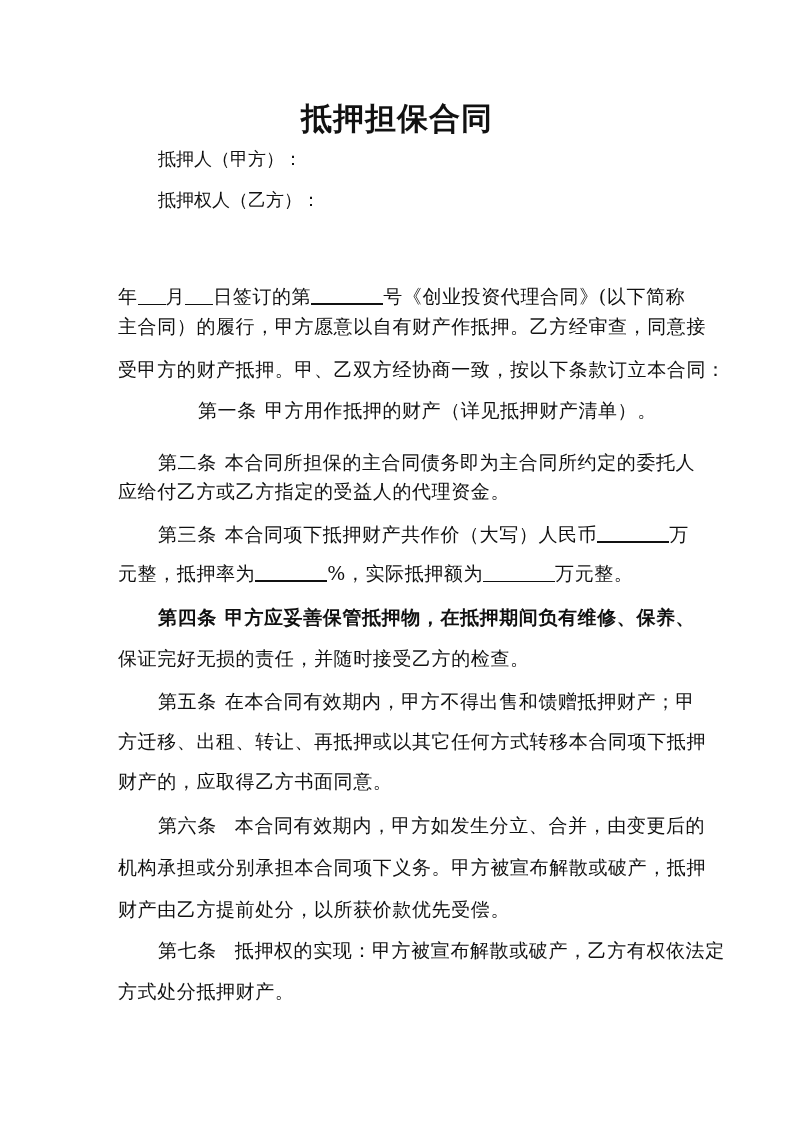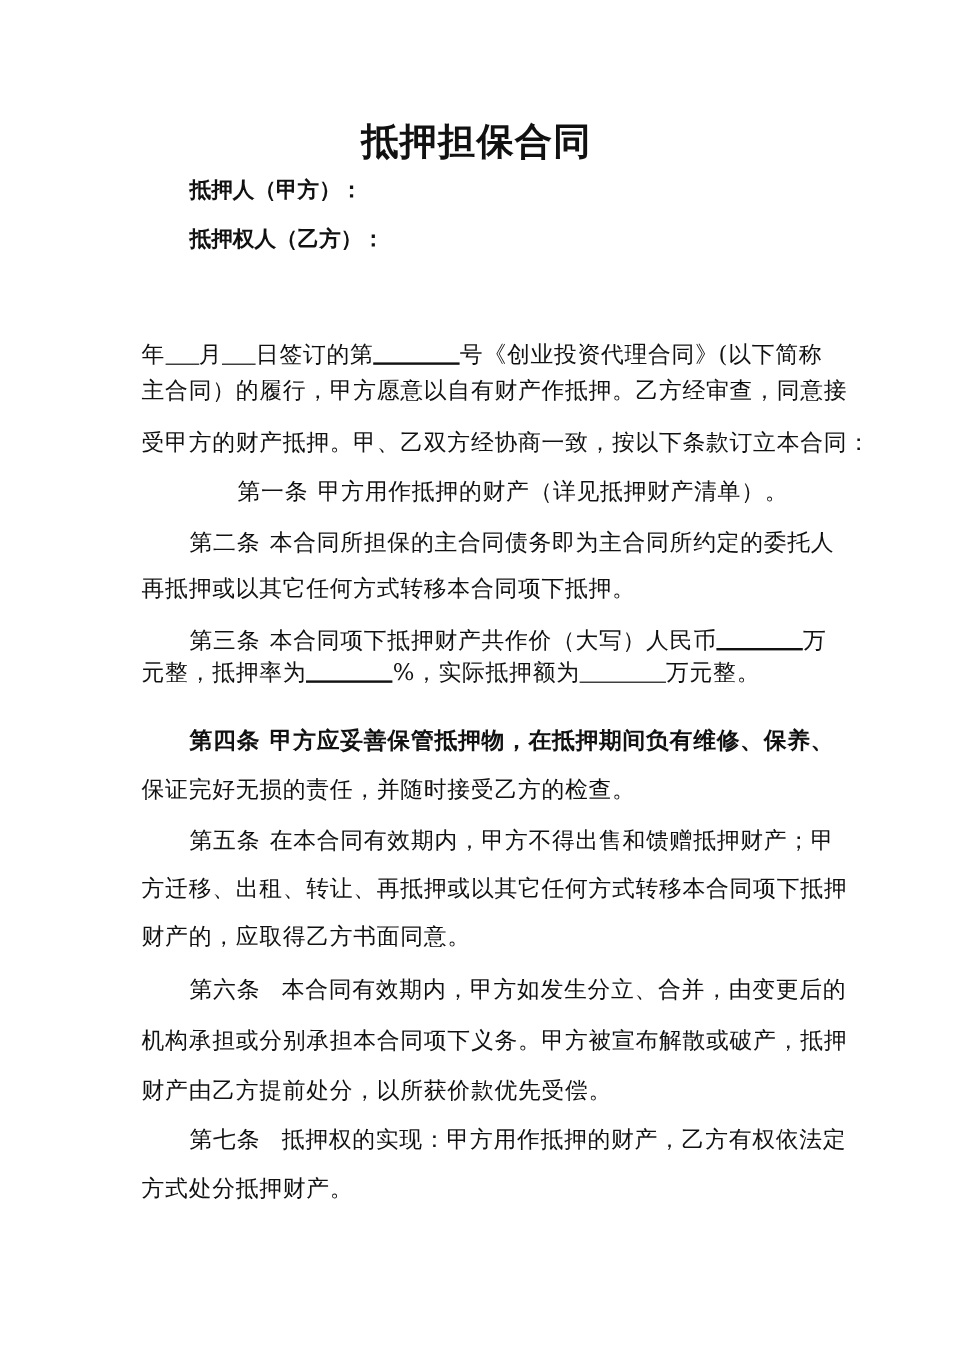--- a/index.html
+++ b/index.html
@@ -1,21 +1,21 @@
 <!DOCTYPE html>
 <html><head>
 <meta charset="utf-8">
 <style>
   html, body { margin: 0; padding: 0; background: #ffffff; }
   body { width: 794px; height: 1123px; position: relative; overflow: hidden;
          font-family: "DejaVu Serif", "Liberation Serif", serif; color: #111; }
   .page { position: absolute; left: 0; top: 0; width: 686px; height: 1123px; background: #fff; }
   .title { position: absolute; top: 98px; left: 0; width: 794px; text-align: center;
            font-size: 31px; font-weight: bold; letter-spacing: 1px; line-height: 40px; }
-  .party { position: absolute; left: 158px; font-size: 18px; font-weight: bold; line-height: 24px; }
+  .party { position: absolute; left: 158px; font-size: 18px; font-weight: normal; line-height: 24px; }
   .line { position: absolute; left: 118px; width: 560px; font-size: 19px; line-height: 26px;
           white-space: nowrap; letter-spacing: 0.6px; }
   .indent { left: 158px; width: 520px; }
   .blank { display: inline-block; border-bottom: 1.5px solid #111; height: 18px; vertical-align: -2px; }
   .blank.thick { border-bottom-width: 2.5px; }
   .gap { display: inline-block; width: 8px; }
 </style>
 </head>
 <body>
 
@@ -29,29 +29,29 @@
   <div class="line" style="top:271px;margin-top:12px;">
     <span>年</span><span class="blank" style="width:28px;"></span><span>月</span><span class="blank" style="width:28px;"></span><span>日签订的第</span><span class="blank thick" style="width:72px;"></span><span>号《创业投资代理合同》(以下简称</span>
   </div>
   <div class="line" style="top:313px;text-align:center;">主合同）的履行，甲方愿意以自有财产作抵押。乙方经审查，同意接</div>
   <div class="line" style="top:356px;">受甲方的财产抵押。甲、乙双方经协商一致，按以下条款订立本合同：</div>
 
   <div class="line indent" style="top:397px;margin-left:40px;">
     <span>第一条</span><span class="gap"></span><span>甲方用作抵押的财产（详见抵押财产清单）。</span>
   </div>
 
-  <div class="line indent" style="top:439px;">
+  <div class="line indent" style="top:449px;">
     <span>第二条</span><span class="gap"></span><span>本合同所担保的主合同债务即为主合同所约定的委托人</span>
   </div>
-  <div class="line" style="top:478px;">再抵押或以其它任何方式转移本合同项下抵押。</div>
+  <div class="line" style="top:478px;">应给付乙方或乙方指定的受益人的代理资金。</div>
 
   <div class="line indent" style="top:521px;">
     <span>第三条</span><span class="gap"></span><span>本合同项下抵押财产共作价（大写）人民币</span><span class="blank thick" style="width:72px;"></span><span>万</span>
   </div>
-  <div class="line" style="top:548px;">
+  <div class="line" style="top:560px;">
     <span>元整，抵押率为</span><span class="blank thick" style="width:72px;"></span><span>%，实际抵押额为</span><span class="blank" style="width:72px;"></span><span>万元整。</span>
   </div>
 
   <div class="line indent" style="top:604px;font-weight:bold;">
     <span>第四条</span><span class="gap"></span><span>甲方应妥善保管抵押物，在抵押期间负有维修、保养、</span>
   </div>
   <div class="line" style="top:645px;">保证完好无损的责任，并随时接受乙方的检查。</div>
 
   <div class="line indent" style="top:688px;">
     <span>第五条</span><span class="gap"></span><span>在本合同有效期内，甲方不得出售和馈赠抵押财产；甲</span>
@@ -59,17 +59,17 @@
   <div class="line" style="top:728px;">方迁移、出租、转让、再抵押或以其它任何方式转移本合同项下抵押</div>
   <div class="line" style="top:768px;">财产的，应取得乙方书面同意。</div>
 
   <div class="line indent" style="top:812px;">
     <span>第六条</span><span class="gap" style="width:18px;"></span><span>本合同有效期内，甲方如发生分立、合并，由变更后的</span>
   </div>
   <div class="line" style="top:896px;">财产由乙方提前处分，以所获价款优先受偿。</div>
   <div class="line" style="top:854px;">机构承担或分别承担本合同项下义务。甲方被宣布解散或破产，抵押</div>
 
   <div class="line indent" style="top:937px;">
-    <span>第七条</span><span class="gap" style="width:18px;"></span><span>抵押权的实现：甲方用作抵押的财产，乙方有权依法定</span>
+    <span>第七条</span><span class="gap" style="width:18px;"></span><span>抵押权的实现：甲方被宣布解散或破产，乙方有权依法定</span>
   </div>
   <div class="line" style="top:978px;">方式处分抵押财产。</div>
 
 </div>
 
 </body></html>

